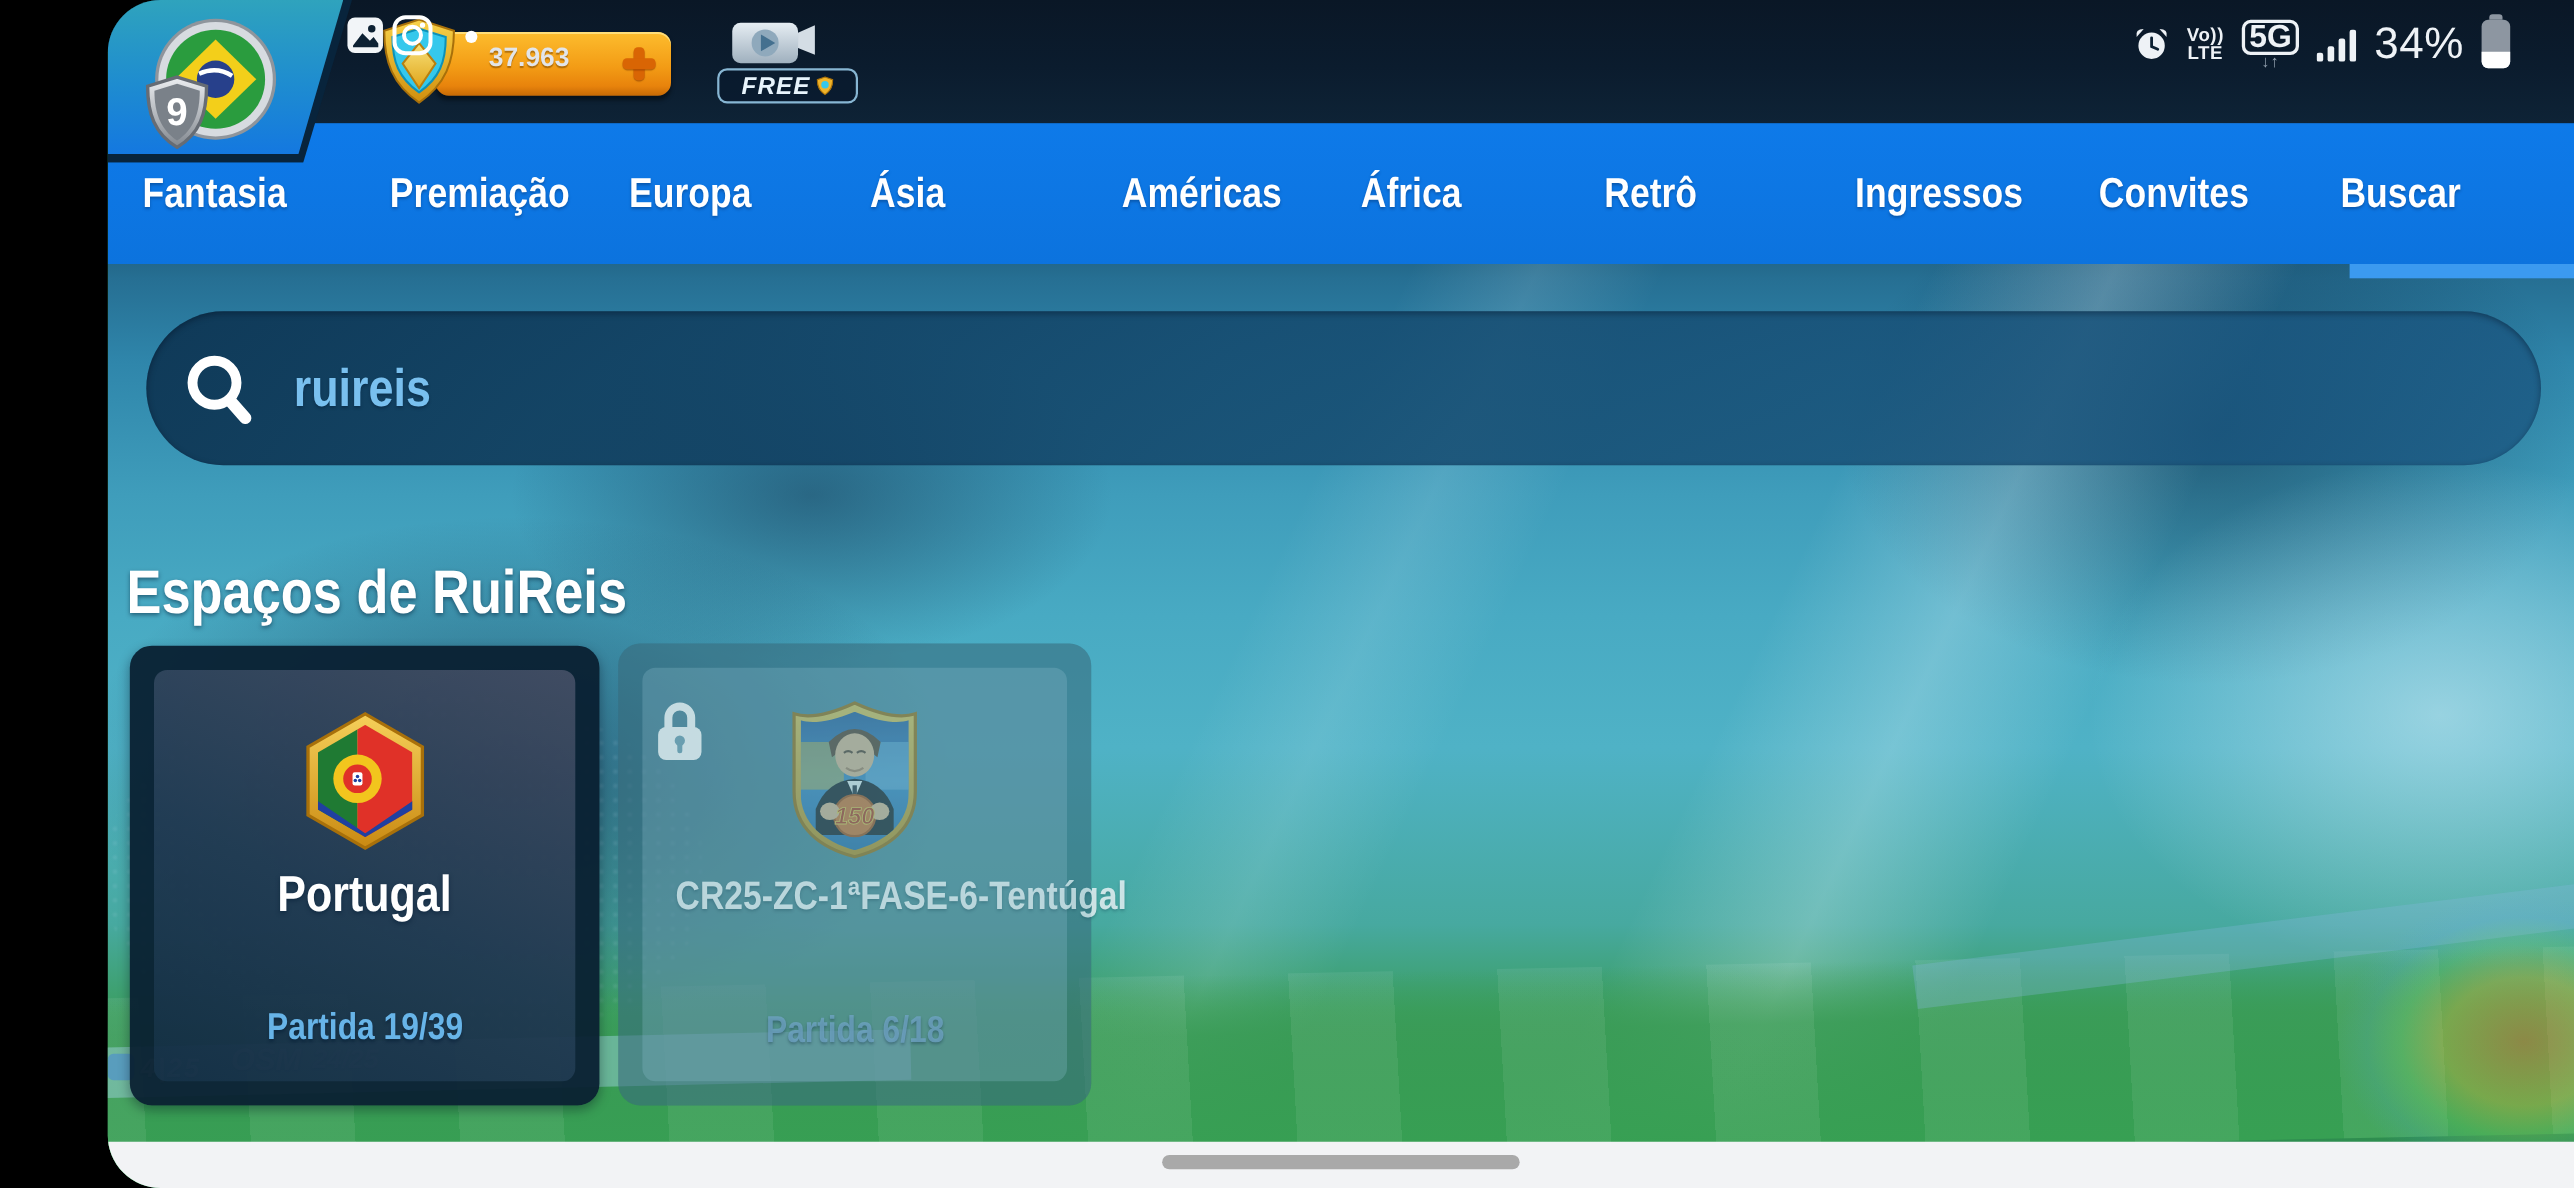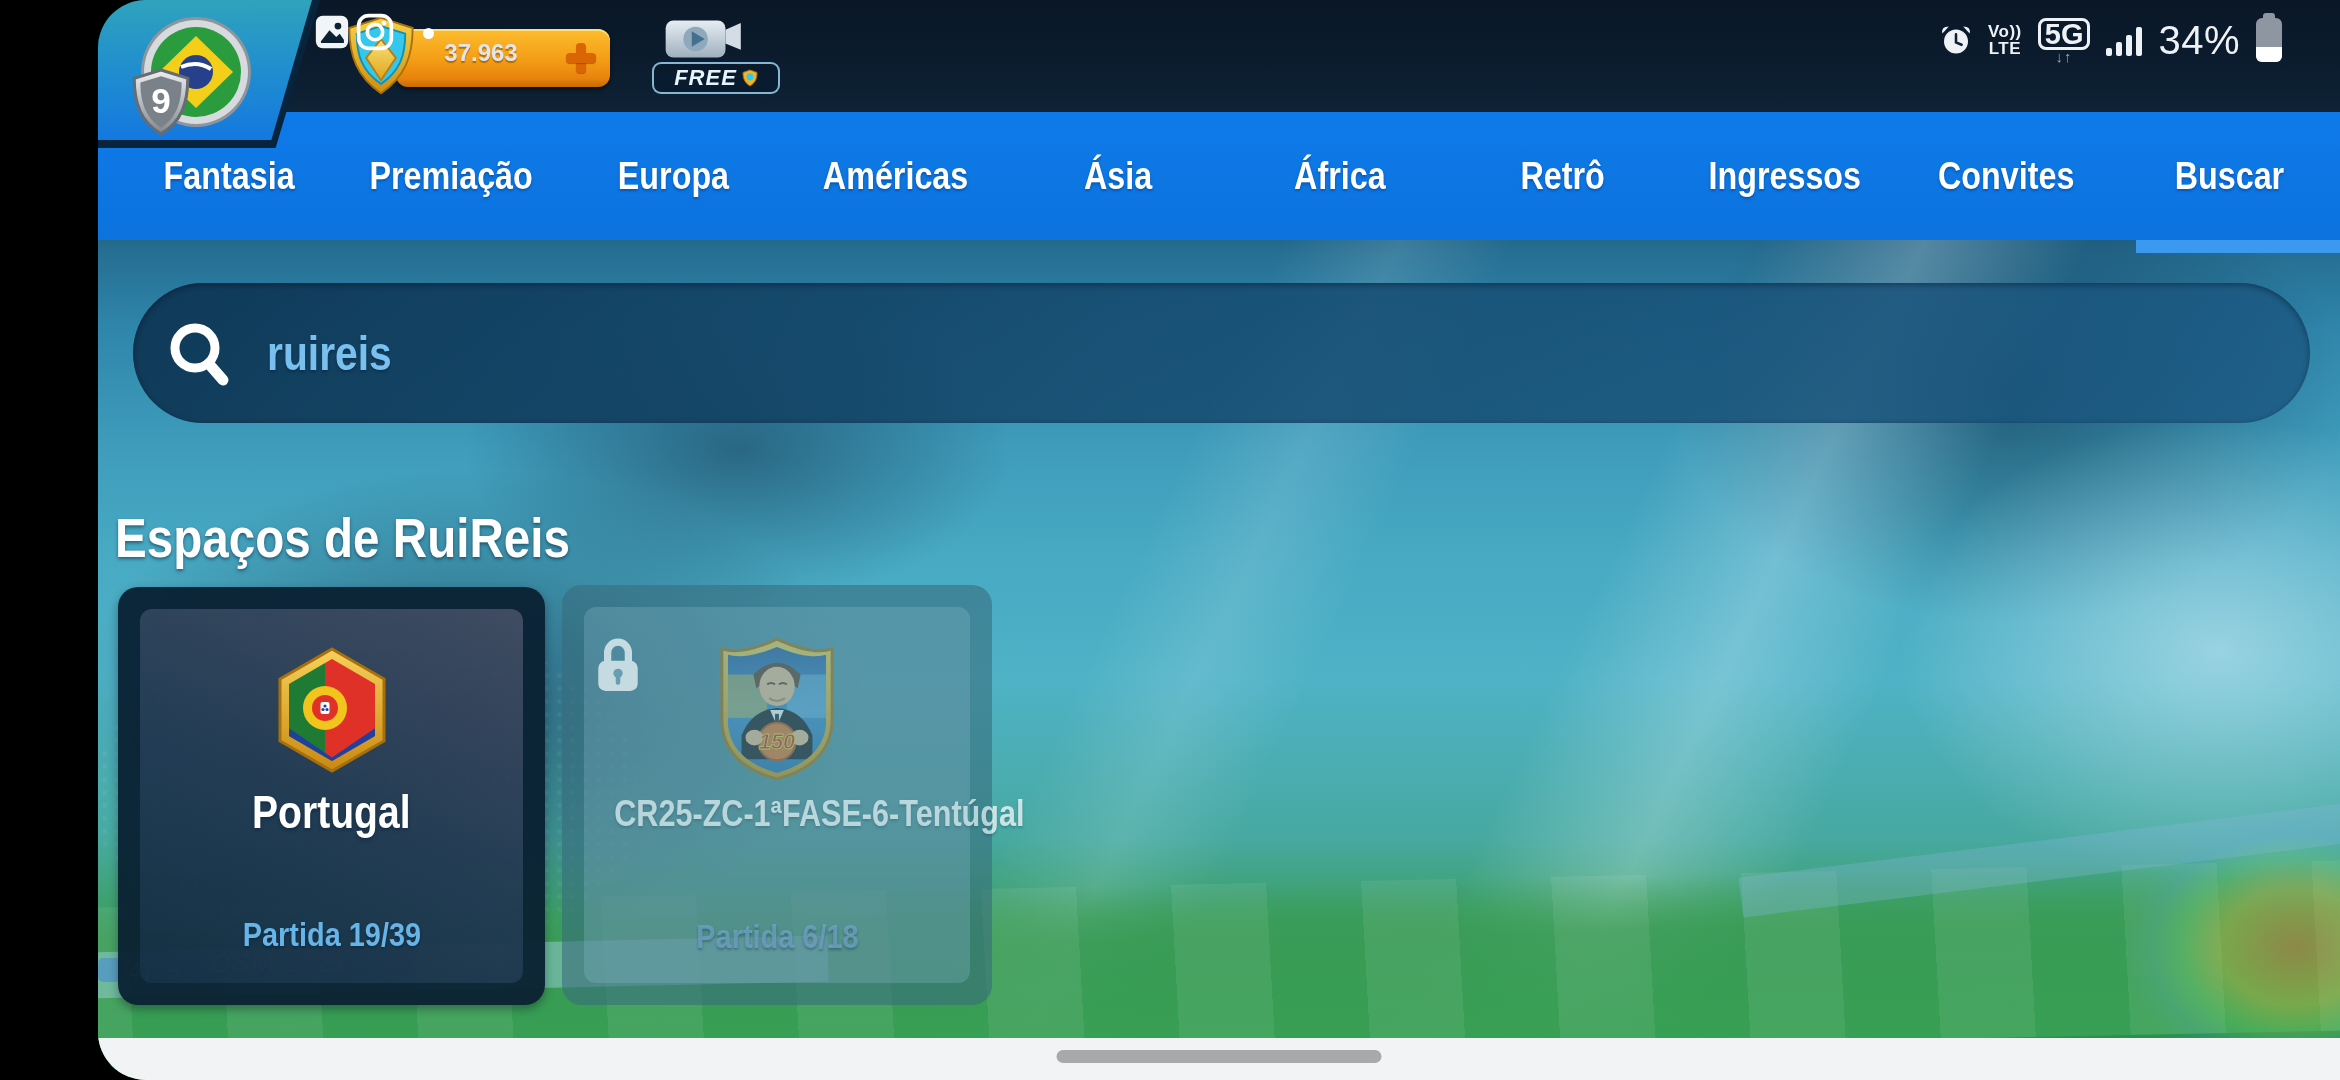--- a/index.html
+++ b/index.html
@@ -99,21 +99,21 @@
   .pct { font-size:40px; letter-spacing:0.5px; }
   .battery { position:relative; width:26px; height:44px; border-radius:6px; background:#8d96a1; }
   .battery::before { content:""; position:absolute; left:7px; top:-5px; width:12px; height:5px;
     border-radius:3px 3px 0 0; background:#8d96a1; }
   .battery .fill { position:absolute; left:0; right:0; bottom:0; height:15px;
     border-radius:0 0 6px 6px; background:#fff; }
 
   
   .navbar { position:absolute; left:0; top:112px; right:0; height:128px; z-index:5;
     background:linear-gradient(180deg,#0e7ae9,#0c73de); display:flex; padding-left:20px; }
-  .tab { flex:1; display:flex; align-items:center; justify-content:center; cursor:pointer; }
+  .tab { flex:1; display:flex; align-items:center; justify-content:flex-start; cursor:pointer; }
   .tab span { font-size:38px; color:#fff; text-shadow:0 2px 3px rgba(0,30,70,0.35); }
   .nav-indicator { position:absolute; top:240px; right:0; width:204px; height:13px;
     background:#3b9af0; z-index:5; }
 
   
   .avatar-tab { position:absolute; left:0; top:0; width:226px; height:150px; z-index:6; }
   .tab-shadow { position:absolute; left:0; top:0; width:222px; height:148px; background:#08243c;
     clip-path:polygon(0 0,100% 0,80% 100%,0 100%); }
   .tab-fill { position:absolute; left:0; top:0; width:214px; height:140px;
     background:linear-gradient(180deg,#2fa3bd 0%,#1e8cd0 55%,#1478e0 100%);
@@ -282,24 +282,24 @@
       <div class="tab">
           <span class="cond">Fantasia</span>
         </div>
       <div class="tab">
           <span class="cond">Premiação</span>
         </div>
       <div class="tab">
           <span class="cond">Europa</span>
         </div>
       <div class="tab">
+          <span class="cond">Ásia</span>
+        </div>
+      <div class="tab">
           <span class="cond">Américas</span>
-        </div>
-      <div class="tab">
-          <span class="cond">Ásia</span>
         </div>
       <div class="tab">
           <span class="cond">África</span>
         </div>
       <div class="tab">
           <span class="cond">Retrô</span>
         </div>
       <div class="tab">
           <span class="cond">Ingressos</span>
         </div>

